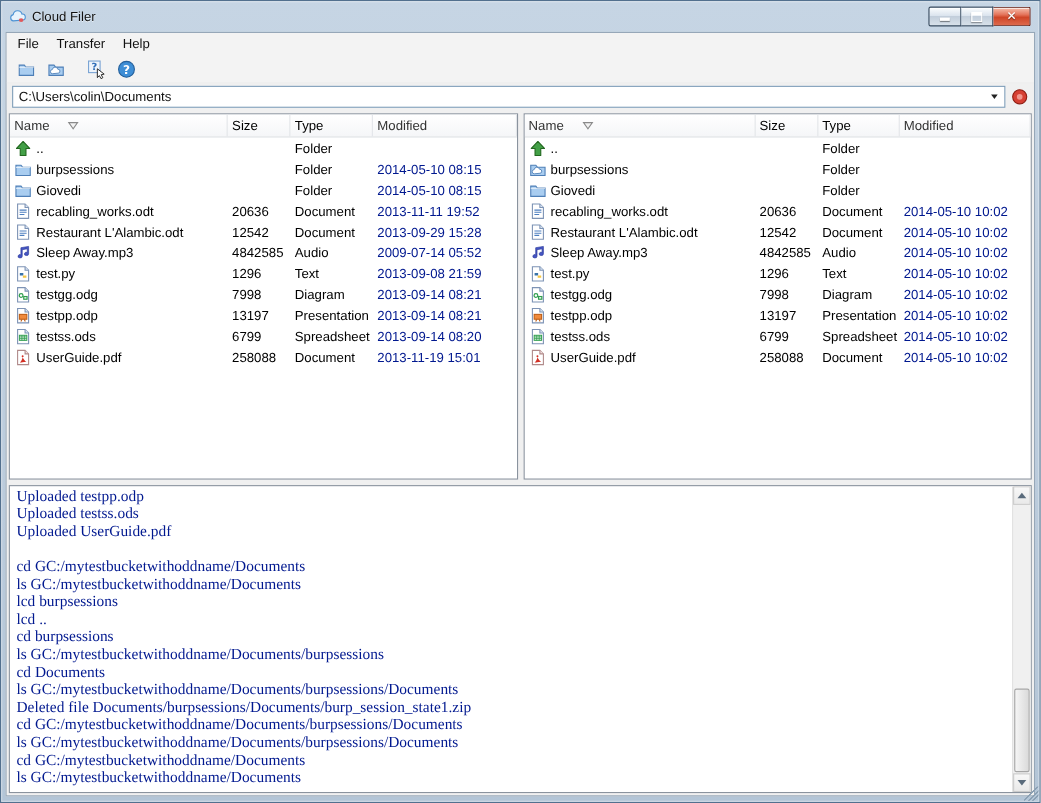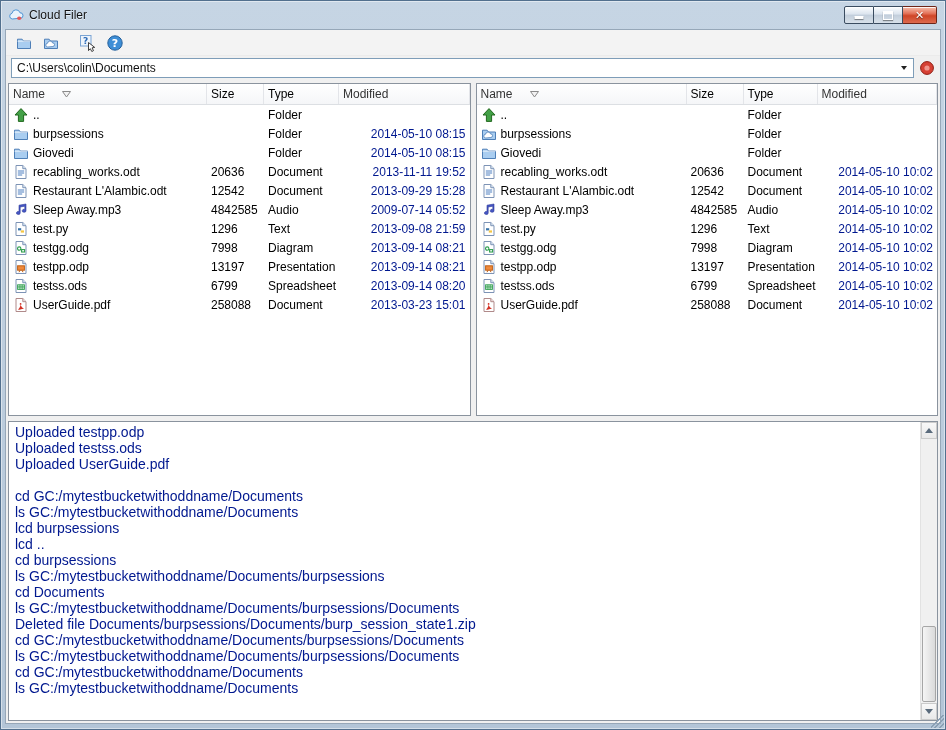--- a/index.html
+++ b/index.html
@@ -65,35 +65,35 @@
   .panels { display:flex; gap:5px; padding:3px 2px 2px 2px; height:338px; }
   .panel { flex:1; background:#fff; border:1px solid #8a939e; display:flex; flex-direction:column; overflow:hidden; }
   .phead { display:flex; height:21px; background:linear-gradient(#ffffff,#f5f6f8);
     border-bottom:1px solid #dcdfe3; color:#333; flex:0 0 21px; }
   .hcell { display:flex; align-items:center; padding:0 4px; border-right:1px solid #e3e5e9;
     overflow:hidden; white-space:nowrap; }
   .sort { margin-left:16px; display:flex; align-items:center; }
   .cell-name { flex:0 0 198px; }
   .cell-size { flex:0 0 57px; }
   .cell-type { flex:0 0 75px; }
-  .cell-mod  { flex:1;text-align:right; }
+  .cell-mod  { flex:1; }
   .panel-right .cell-name { flex-basis:210px; }
   .panel-right .cell-type { flex-basis:74px; }
   .rows { flex:1; overflow:hidden; }
   .file-row { display:flex; height:19px; align-items:center; }
   .file-row .cell { padding:0 4px; white-space:nowrap; overflow:hidden; }
   .file-row .cell-name { display:flex; align-items:center; gap:4px; }
   .file-icon { width:16px; height:16px; flex:0 0 16px; display:flex; align-items:center; justify-content:center; }
   .fname, .cell-size, .cell-type { color:#000; }
   .file-row .cell-mod { color:var(--date-text,#00188f); }
   
   .logwrap { flex:1; margin:3px 2px 2px 2px; background:#fff; border:1px solid #8a939e;
     position:relative; overflow:hidden; }
   .log { position:absolute; top:0; left:0; bottom:0; right:17px; padding:2px 4px 2px 6px;
-    font-family:Liberation Sans, sans-serif; font-size:14px; line-height:16px;
+    font-family:Liberation Serif, serif; font-size:14px; line-height:16px;
     color:var(--log-text,#00188f); white-space:pre; overflow:hidden; }
   .scrollbar { position:absolute; top:0; right:0; bottom:0; width:17px;
     background:#f0f0f0; border-left:1px solid #e2e2e2; }
   .sb-btn { position:absolute; left:0; right:0; height:17px; display:flex; align-items:center;
     justify-content:center; background:linear-gradient(#f8f8f8,#e9e9e9); border:1px solid #cbcbcb; }
   .sb-btn.up { top:0; }
   .sb-btn.down { bottom:0; }
   .tri-up::after { content:""; display:block; border-left:4px solid transparent;
     border-right:4px solid transparent; border-bottom:5px solid #5a6b7c; }
   .tri-down::after { content:""; display:block; border-left:4px solid transparent;
@@ -125,20 +125,25 @@
           <span class="g-max"></span>
         </div>
       <div class="win-btn close">
           <span class="g-close">✕</span>
         </div>
     </div>
   </div>
 
   <div class="client">
 
+    <div class="menubar" id="menubar">
+        <div class="menu-item">File</div>
+        <div class="menu-item">Transfer</div>
+        <div class="menu-item">Help</div>
+      </div>
 
     <div class="toolbar" id="toolbar">
         <div class="tool-btn">
           <span>
             <svg width="16" height="16" viewBox="0 0 16 16">
               <path d="M1.5 4.2h4.6l1.4 1.8h7v7.5h-13z" fill="#a9cdf0" stroke="#4e7fb7"></path>
               <path d="M1.5 6.2h13" stroke="#ffffff" opacity="0.7"></path>
             </svg>
           </span>
         </div>
@@ -360,21 +365,21 @@
                     <path d="M3 1.5h6.8L13 4.7V14.5H3z" fill="#ffffff" stroke="#b08a8a"></path>
                     <path d="M9.8 1.5v3.2H13" fill="#f3e0e0" stroke="#b08a8a"></path>
                     <path d="M5 12.6c1-.6 2.2-2.8 2.6-4.8.6 1.6 1.9 3.4 3.4 4-1.4.2-2.6.3-3.6.6-.9.2-1.8.3-2.4.2z" fill="#d32f23"></path>
                     <circle cx="7.6" cy="6.9" r="0.9" fill="#d32f23"></circle>
                   </svg>
                 </span>
                 <span class="fname">UserGuide.pdf</span>
               </div>
               <div class="cell cell-size">258088</div>
               <div class="cell cell-type">Document</div>
-              <div class="cell cell-mod">2013-03-23 15:01</div>
+              <div class="cell cell-mod">2013-11-19 15:01</div>
             </div>
           </div>
       </div>
 
       <div class="panel panel-right">
         <div class="phead">
           <div class="hcell cell-name">
             <span>Name</span>
             <span class="sort" id="sort-right">
                 <svg width="11" height="10" viewBox="0 0 11 10">

